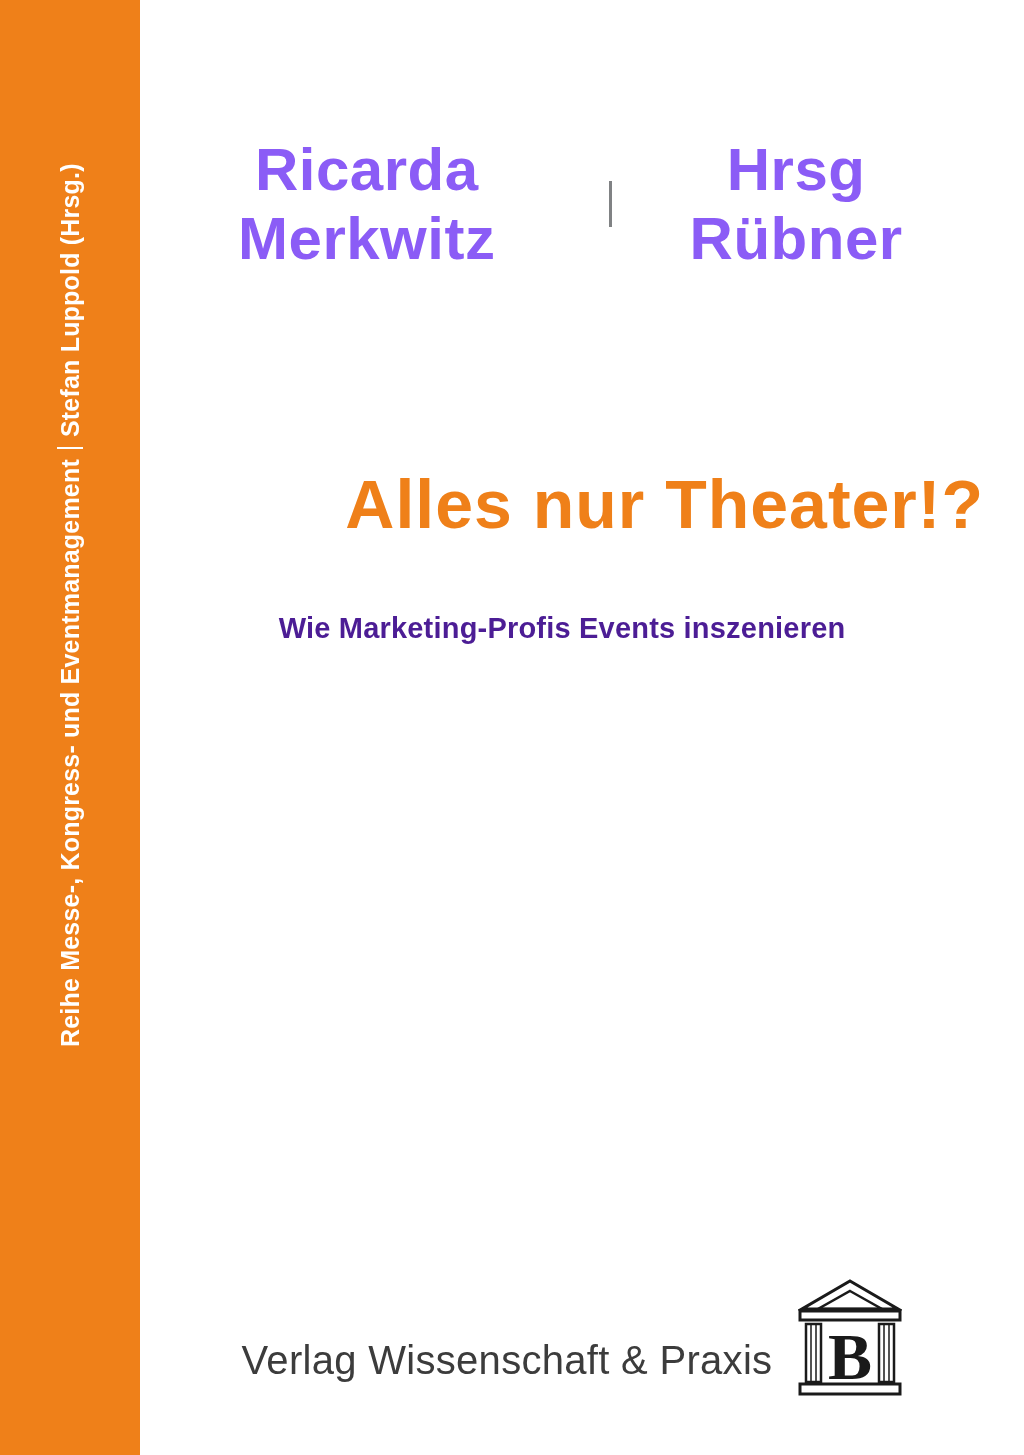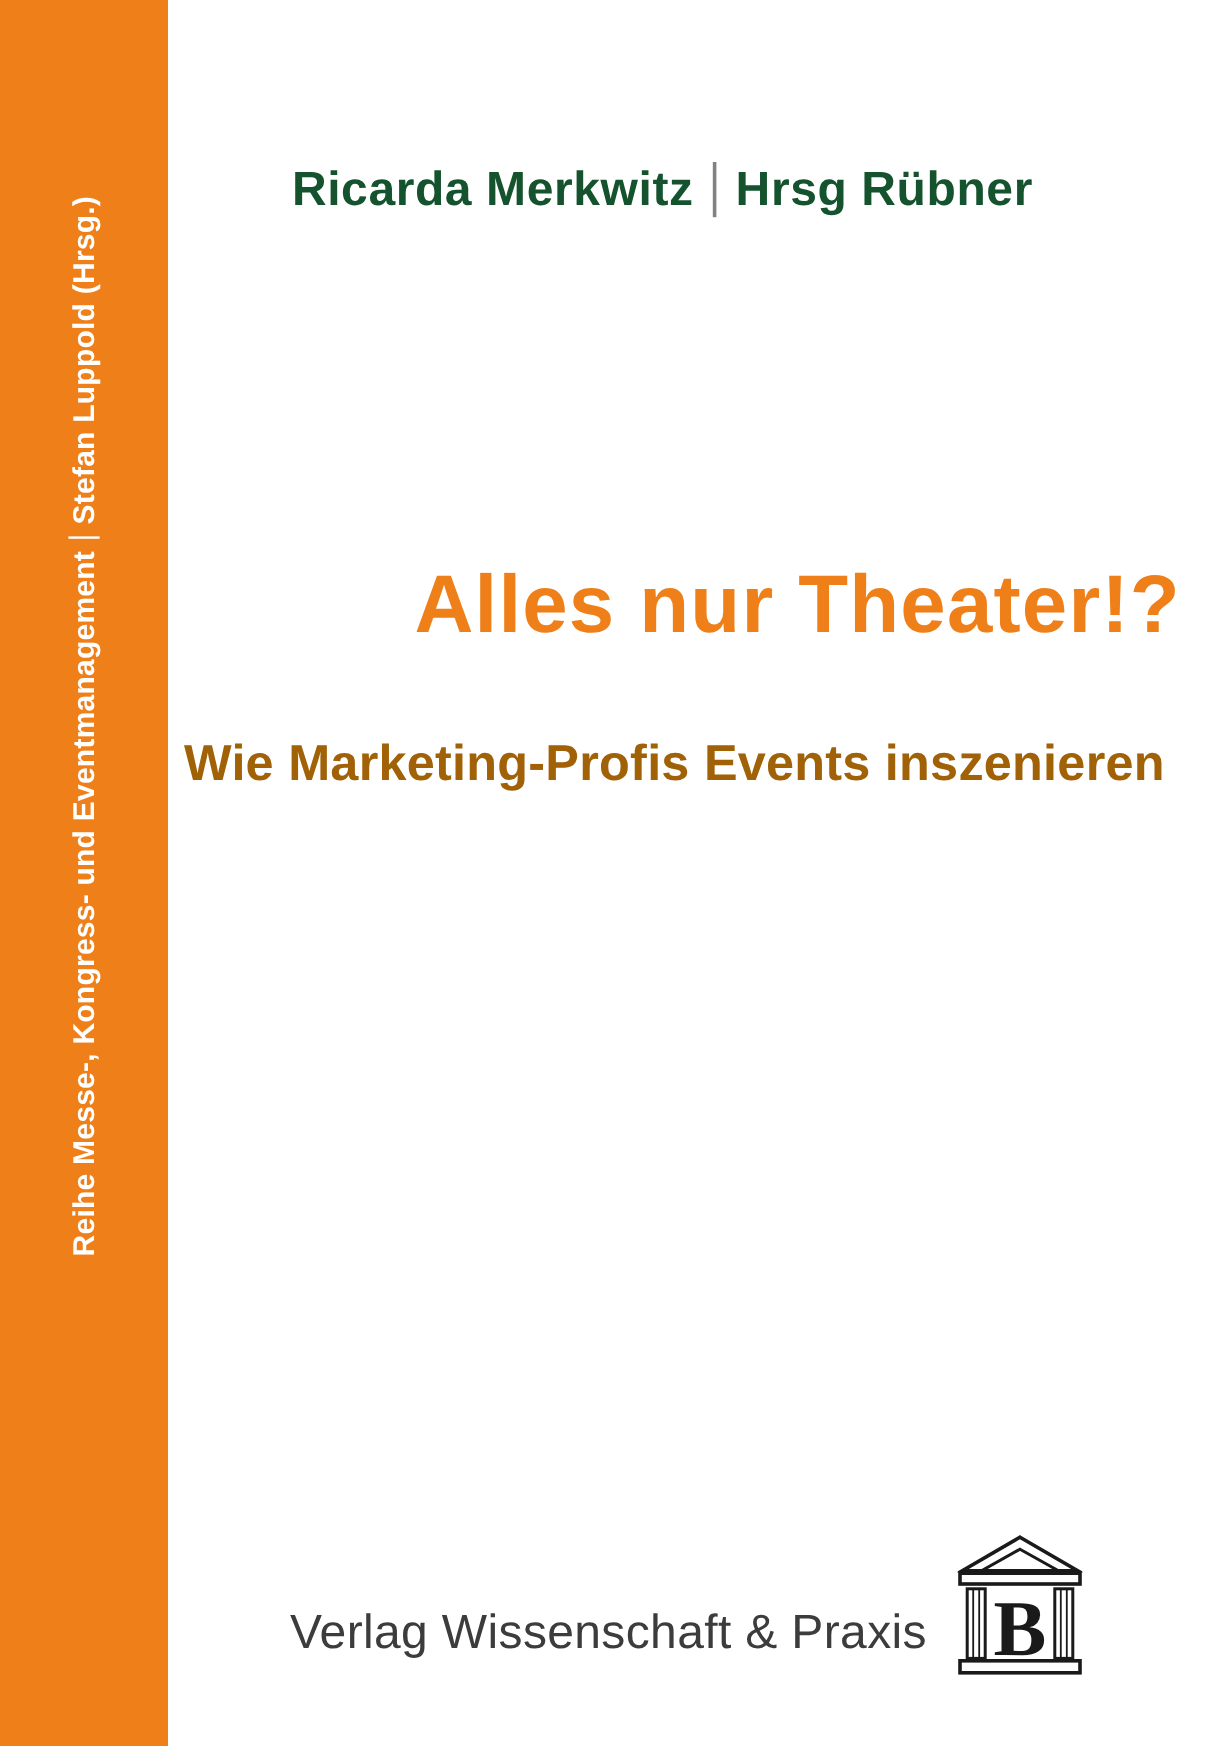--- a/index.html
+++ b/index.html
@@ -62,22 +62,22 @@
     position: absolute;
     left: 140px;
     right: 0;
     top: 135px;
     text-align: center;
     padding-right: 60px;
   }
   .authors-inner {
     display: inline-flex;
     align-items: center;
-    color: #14532d;
-    font-size: 40px;
+    color: #8b5cf6;
+    font-size: 60px;
     font-weight: bold;
     letter-spacing: 0.5px;
     justify-content: space-between;
   }
   .author-sep {
     display: inline-block;
     width: 3px;
     height: 46px;
     background: #808284;
     margin: 0 16px;
@@ -96,22 +96,22 @@
     letter-spacing: 1px;
     white-space: nowrap;
   }
   .subtitle {
     position: absolute;
     left: 140px;
     right: 0;
     top: 612px;
     text-align: center;
     padding-right: 40px;
-    color: #a16207;
-    font-size: 42px;
+    color: #4c1d95;
+    font-size: 29px;
     font-weight: bold;
     letter-spacing: 0.2px;
     white-space: nowrap;
   }
   
   .publisher {
     position: absolute;
     left: 140px;
     right: 0;
     bottom: 58px;

